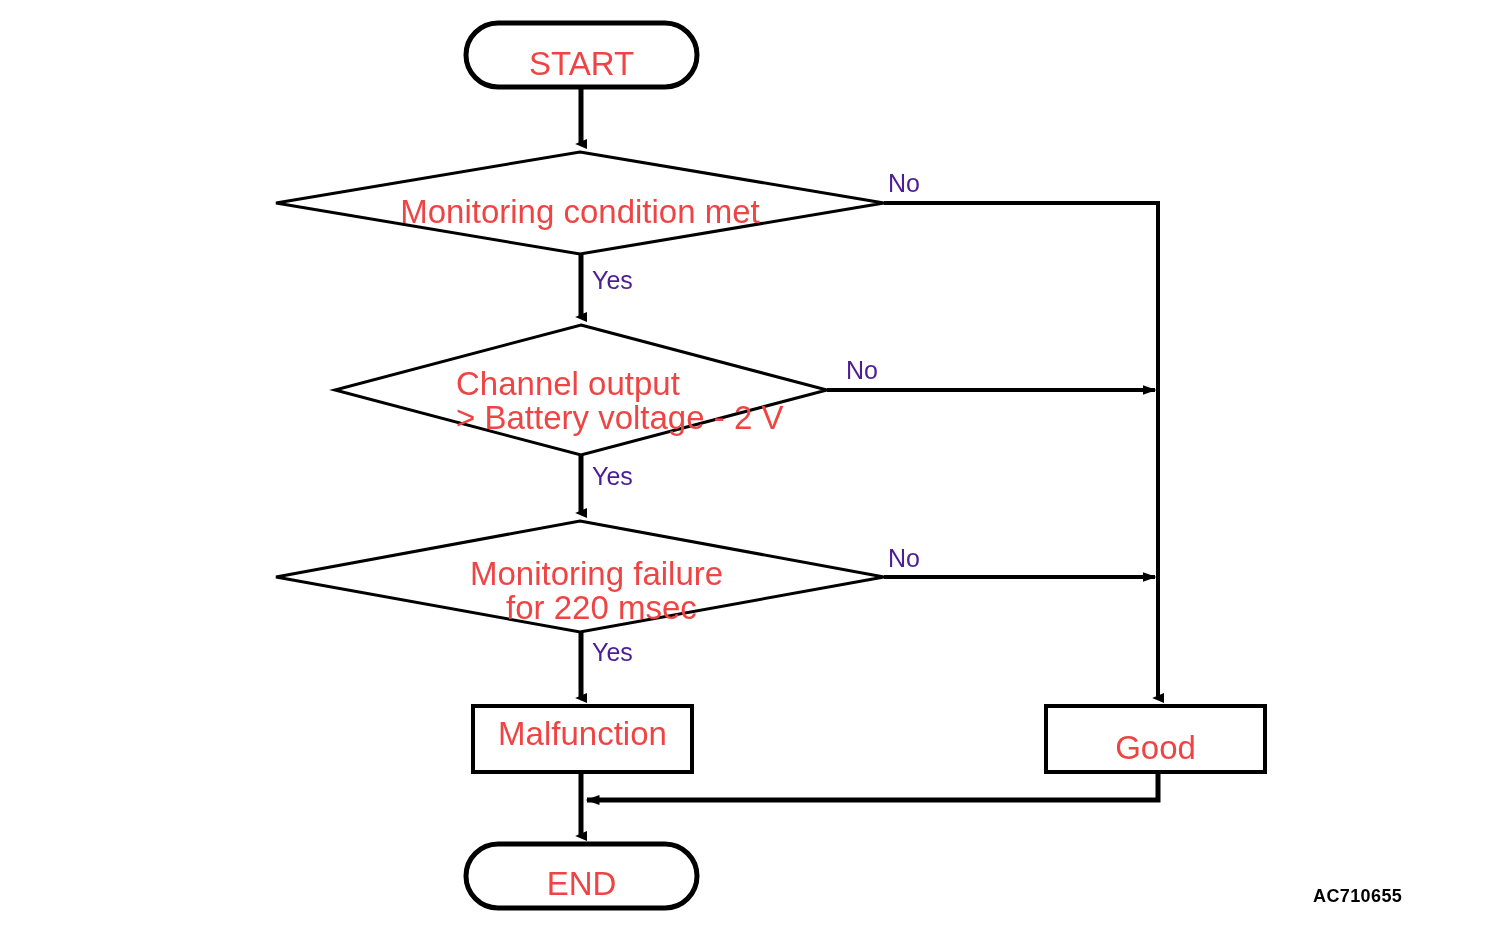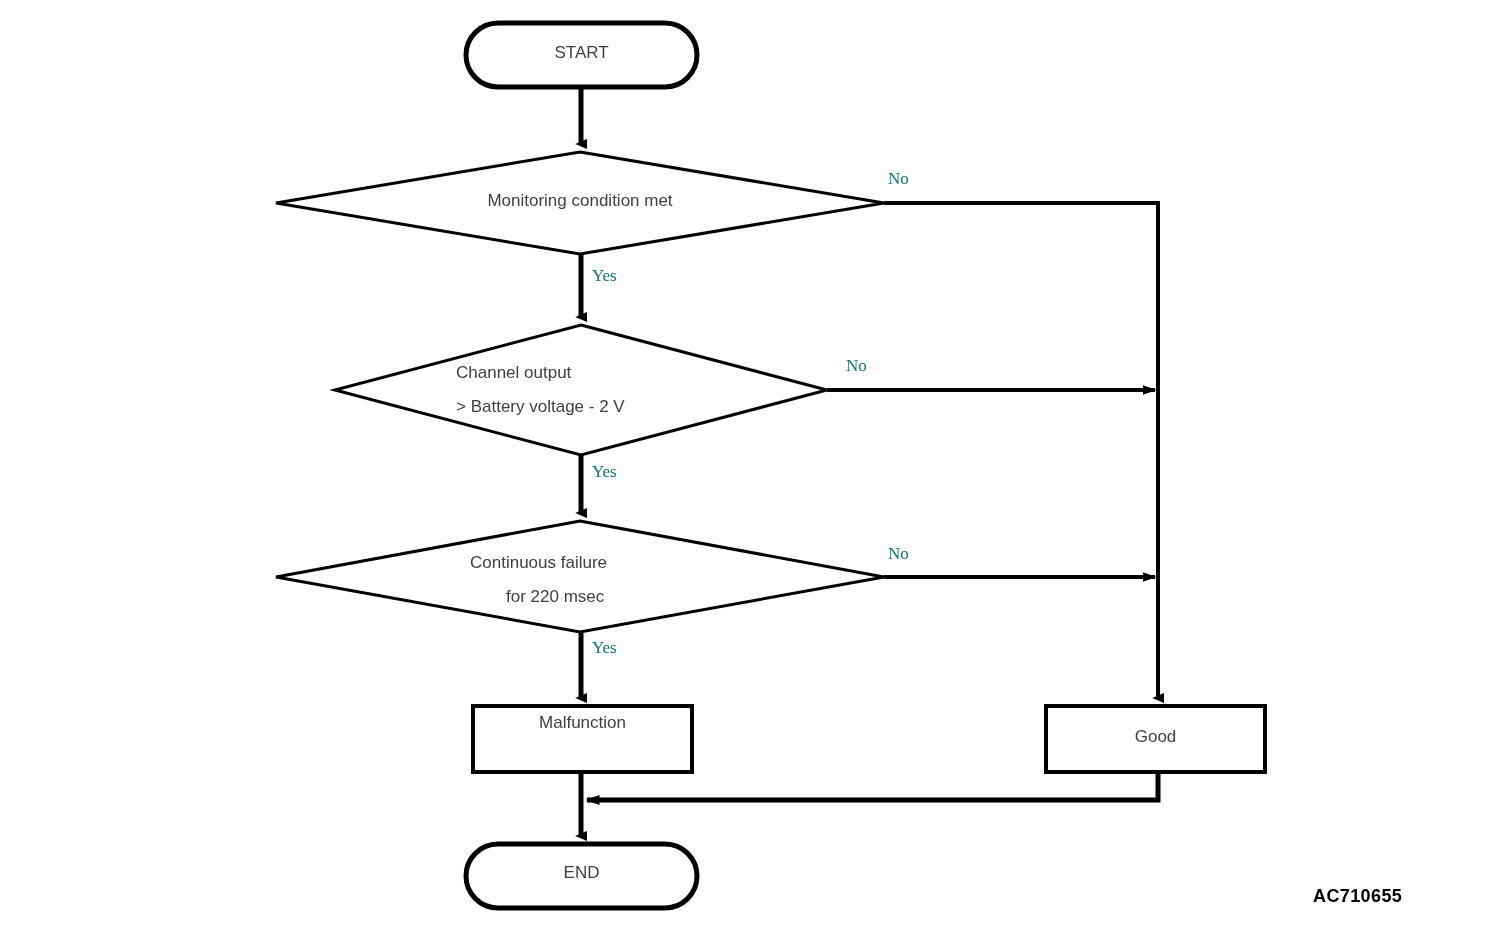--- a/index.html
+++ b/index.html
@@ -24,32 +24,32 @@
     width: 1504px;
     height: 940px;
   }
   .shape-stroke {
     fill: #ffffff;
     stroke: #000000;
   }
   .node-label {
     position: absolute;
     font-family: "Liberation Sans", sans-serif;
-    font-size: 17px;
-    color: #404040;
+    font-size: 33px;
+    color: #ef4444;
     line-height: 1.34;
     white-space: pre;
     text-align: center;
     pointer-events: none;
   }
   .edge-label {
     position: absolute;
-    font-family: Liberation Serif, serif;
-    font-size: 17px;
-    color: #0f766e;
+    font-family: Liberation Sans, sans-serif;
+    font-size: 25px;
+    color: #4c1d95;
     white-space: pre;
   }
   .node-label.left-align {
     text-align: left;
   }
   #ref-code {
     position: absolute;
     font-family: "Liberation Sans", sans-serif;
     font-size: 18px;
     font-weight: bold;
@@ -110,21 +110,21 @@
     <path d="M581,772 L581,836" stroke="#000000" stroke-width="5" fill="none" marker-end="url(#arrow-down)"></path>
   </svg>
 
   <div class="node-label" style="left:466px; top:42px; width:231px;">START</div>
 
   <div class="node-label" style="left:330px; top:190px; width:500px;">Monitoring condition met</div>
 
   <div class="node-label left-align" style="left:456px; top:362px; width:330px;">Channel output</div>
   <div class="node-label left-align" style="left:456px; top:396px; width:330px;">&gt; Battery voltage - 2 V</div>
 
-  <div class="node-label left-align" style="left:470px; top:552px; width:330px;">Continuous failure</div>
+  <div class="node-label left-align" style="left:470px; top:552px; width:330px;">Monitoring failure</div>
   <div class="node-label left-align" style="left:470px; top:586px; width:330px;margin-left:36px;">for 220 msec</div>
 
   <div class="node-label" style="left:473px; top:712px; width:219px;">Malfunction</div>
 
   <div class="node-label" style="left:1046px; top:726px; width:219px;">Good</div>
 
   <div class="node-label" style="left:466px; top:862px; width:231px;">END</div>
 
   <div class="edge-label" style="left:888px; top:169px;">No</div>
 

